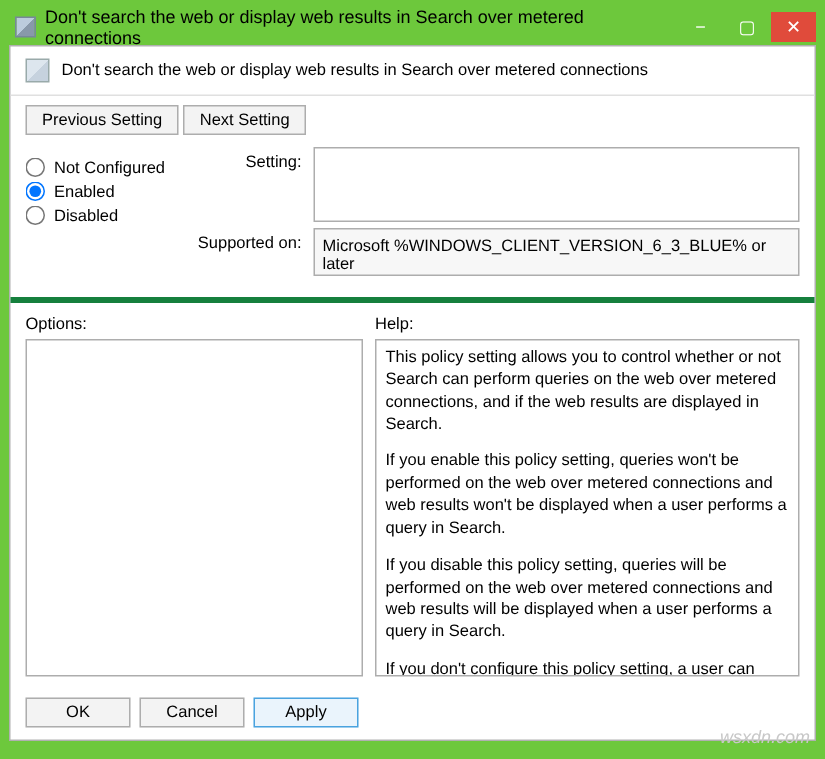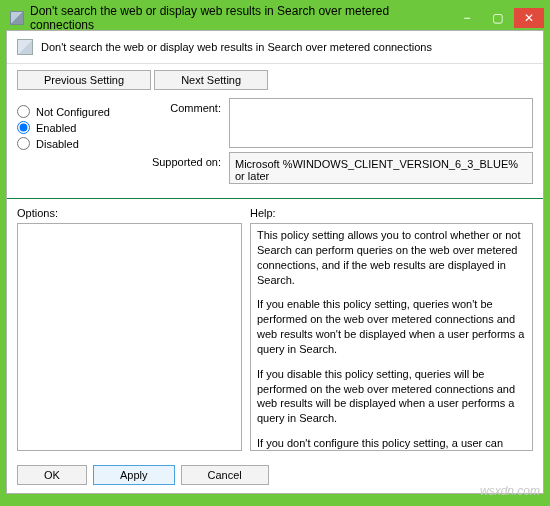--- a/index.html
+++ b/index.html
@@ -56,30 +56,30 @@
       background: linear-gradient(135deg,#dde6ee 50%,#c6d2de 50%);
       border: 1px solid #9aa;
       margin-right: 8px;
     }
     .nav-row {
       padding: 6px 10px 6px 10px;
     }
     .btn {
       background: #f3f3f3;
       border: 1px solid #adadad;
-      padding: 3px 26px;
+      padding: 3px 10px;
       font-size: 11px;
       font-family: inherit;
       cursor: default;
     }
     .middle {
       display: flex;
       padding: 2px 10px 10px 10px;
-      gap: 24px;
-      border-bottom: 1px solid #15803d;
+      gap: 4px;
+      border-bottom: 4px solid #15803d;
     }
     .radio-col {
       width: 110px;
       padding-top: 4px;
     }
     .radio-item {
       display: flex; align-items: center;
       font-size: 11px;
       margin: 3px 0;
       gap: 6px;
@@ -193,21 +193,21 @@
         <input type="radio" name="state" checked="" style="">
         <span>Enabled</span>
       </label>
       <label class="radio-item">
         <input type="radio" name="state" style="">
         <span>Disabled</span>
       </label>
     </div>
     <div class="form-col">
       <div class="form-row">
-        <span class="flabel">Comment:</span>
+        <span class="flabel">Setting:</span>
         <div class="txtarea-wrap">
           <textarea class="txtarea" style=""></textarea>
         </div>
       </div>
       <div class="form-row">
         <span class="flabel">Supported on:</span>
         <div class="supported-wrap">
           <div class="supported-box">Microsoft %WINDOWS_CLIENT_VERSION_6_3_BLUE% or later</div>
         </div>
       </div>
@@ -225,19 +225,19 @@
           <p>This policy setting allows you to control whether or not Search can perform queries on the web over metered connections, and if the web results are displayed in Search.</p>
           <p>If you enable this policy setting, queries won't be performed on the web over metered connections and web results won't be displayed when a user performs a query in Search.</p>
           <p>If you disable this policy setting, queries will be performed on the web over metered connections and web results will be displayed when a user performs a query in Search.</p>
           <p>If you don't configure this policy setting, a user can choose whether or not Search can perform queries on the web over metered connections, and if the web results are displayed in Search.</p>
         </div>
     </div>
   </div>
 
   <div class="footer">
     <button class="btn">OK</button>
+    <button class="btn">Cancel</button>
     <button class="btn highlight">Apply</button>
-    <button class="btn">Cancel</button>
   </div>
 
 </div>
 
 <div class="watermark">wsxdn.com</div>
 
 </body></html>

